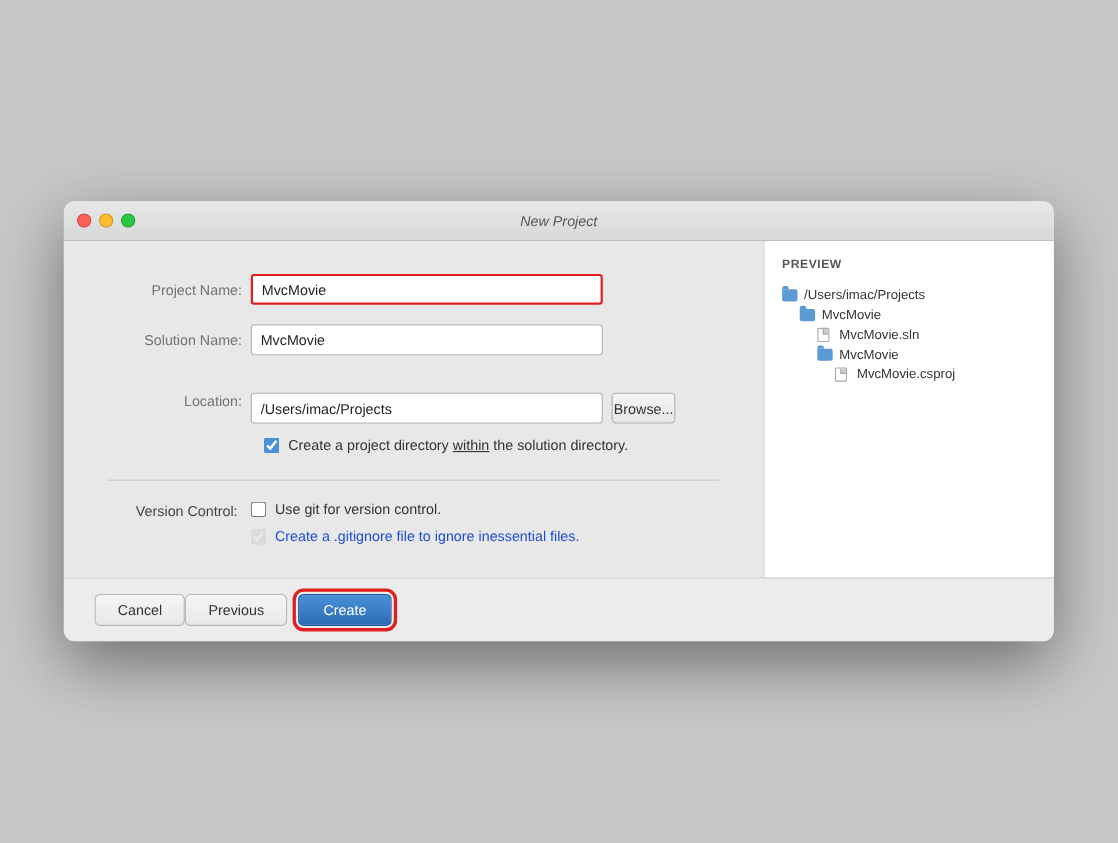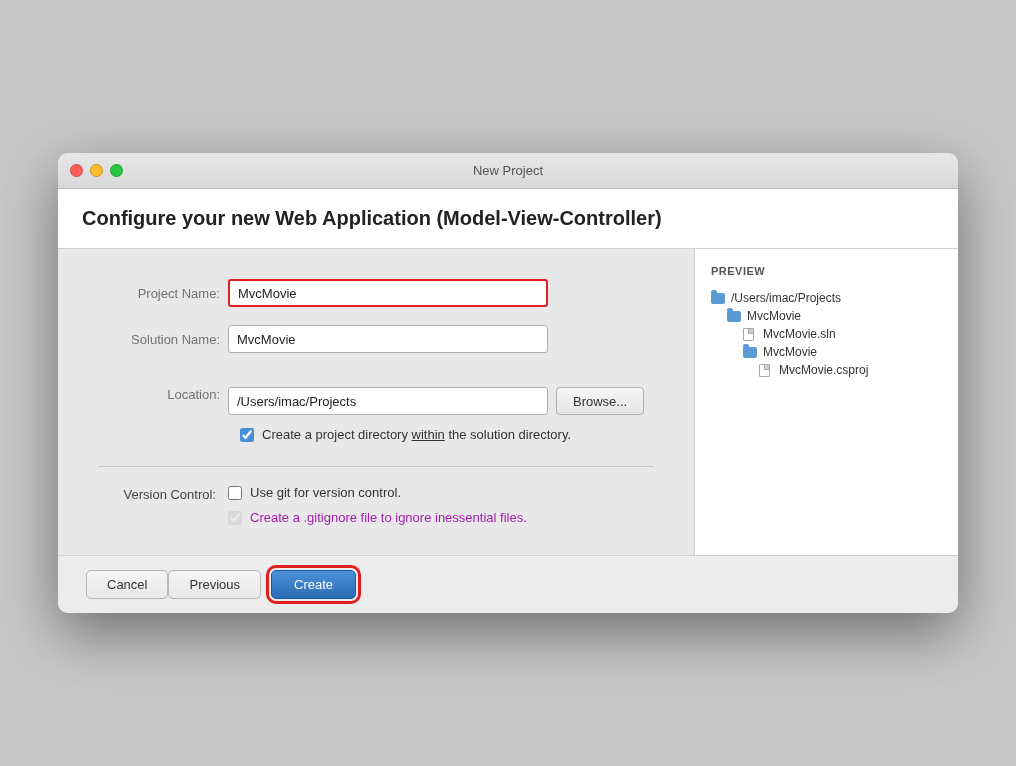--- a/index.html
+++ b/index.html
@@ -50,20 +50,21 @@
       border: 1px solid rgba(0,0,0,0.2);
     }
     .traffic-light.close { background: #ff5f57; }
     .traffic-light.minimize { background: #febc2e; }
     .traffic-light.maximize { background: #28c840; }
 
     .title-text {
       font-size: 13px;
       color: #555;
       font-weight: 500;
+      font-style: italic;
     }
 
     .window-body {
       display: flex;
       flex-direction: column;
       flex: 1;
     }
 
     .header {
       background: white;
@@ -125,21 +126,21 @@
     .location-row {
       display: flex;
       align-items: flex-start;
       margin-bottom: 12px;
       margin-top: 16px;
     }
 
     .browse-button {
       margin-left: 8px;
       height: 28px;
-      padding: 0 16px;
+      padding: 0 1px;
       font-size: 13px;
       background: linear-gradient(to bottom, #f5f5f5, #e5e5e5);
       border: 1px solid #b0b0b0;
       border-radius: 4px;
       cursor: pointer;
       color: #333;
     }
 
     .checkbox-row {
       display: flex;
@@ -201,21 +202,21 @@
       width: 14px;
       height: 14px;
     }
 
     .version-row label {
       font-size: 13px;
       color: #333;
     }
 
     .version-row.disabled label {
-      color: #a21caf;
+      color: #1d4ed8;
     }
 
     .version-row.disabled input[type="checkbox"] {
       opacity: 0.5;
     }
 
     .preview-panel {
       width: 264px;
       background: white;
       border-left: 1px solid #d0d0d0;
@@ -353,23 +354,20 @@
     <div class="traffic-lights">
       <div class="traffic-light close"></div>
       <div class="traffic-light minimize"></div>
       <div class="traffic-light maximize"></div>
     </div>
     <span class="title-text">New Project</span>
   </div>
 
   <div class="window-body">
 
-    <div class="header">
-      <span class="header-title">Configure your new Web Application (Model-View-Controller)</span>
-    </div>
 
     <div class="content-area">
 
       <div class="form-panel">
 
         <div class="form-row">
           <span class="form-label">Project Name:</span>
           <input class="form-input highlighted" type="text" value="MvcMovie" style="">
         </div>
 

